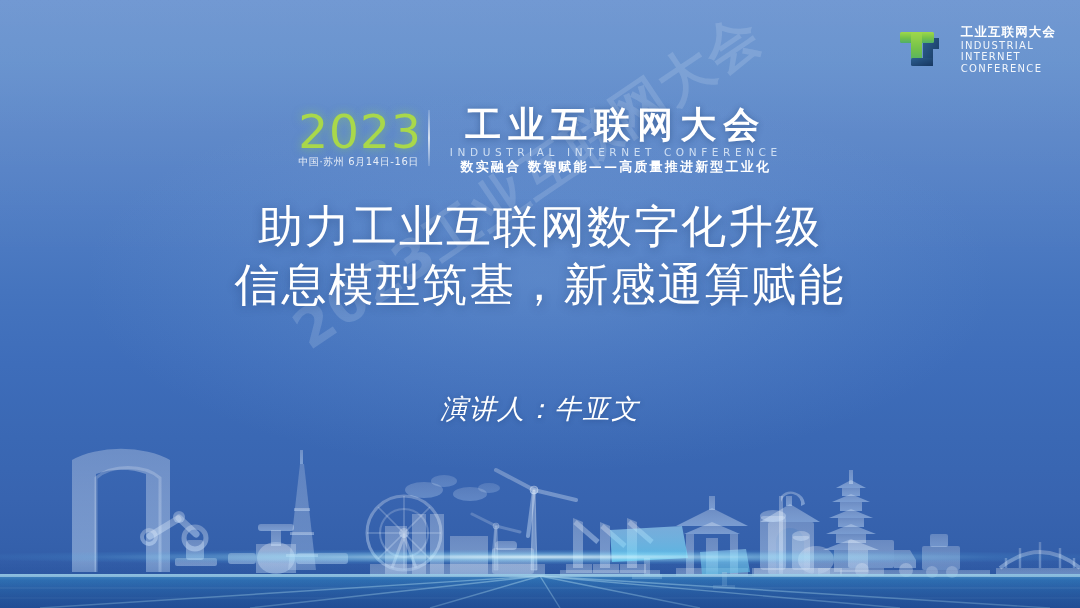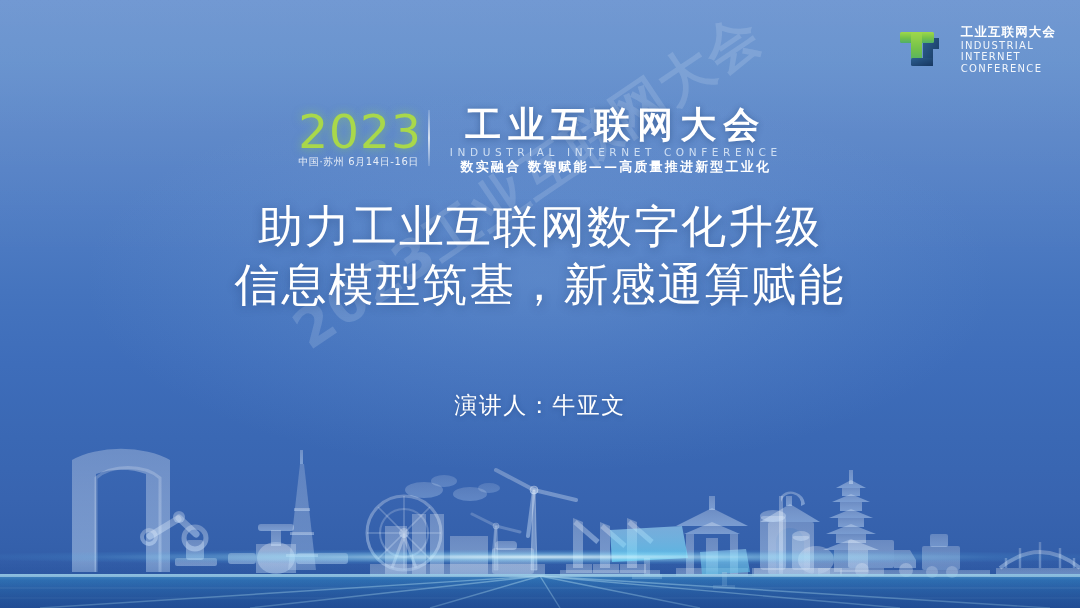--- a/index.html
+++ b/index.html
@@ -184,24 +184,25 @@
   
   .presenter {
     position: absolute;
     left: 0;
     right: 0;
     top: 388px;
     text-align: center;
     color: #ffffff;
   }
   .presenter-name {
-    font-size: 23px;
+    font-size: 27px;
     letter-spacing: 1.5px;
     line-height: 1.55;
     text-shadow: 0 1px 5px rgba(18,46,96,0.35);
+    font-style: italic;
   }
   .presenter-date {
     font-size: 21px;
     letter-spacing: 1.2px;
     line-height: 1.55;
     text-shadow: 0 1px 5px rgba(18,46,96,0.35);
   }
 
   
   .scene {

